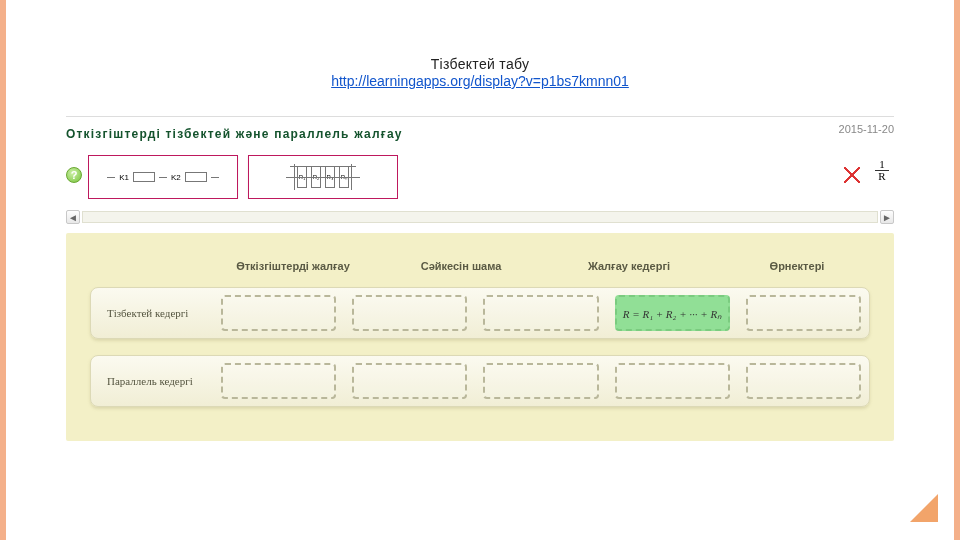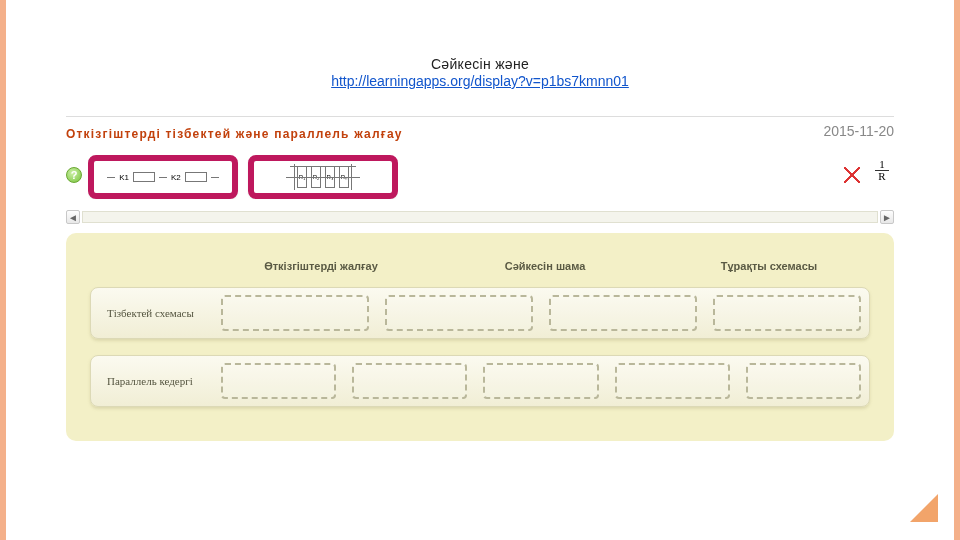--- a/index.html
+++ b/index.html
@@ -32,29 +32,29 @@
   .app-area {
     margin: 10px 66px 0 66px;
     border-top: 1px solid #ddd;
     padding-top: 6px;
     position: relative;
   }
   .app-title {
     font-family: Verdana, sans-serif;
     font-size: 12px;
     font-weight: bold;
-    color: #c2410c;
+    color: #14532d;
     letter-spacing: 1.2px;
     padding: 4px 0 6px 0;
   }
   .date-stamp {
     position: absolute;
     right: 0;
     top: 6px;
-    font-size: 14px;
+    font-size: 11px;
     color: #888;
     margin-left: 23px;
   }
   .toolbar-row {
     display: flex;
     align-items: center;
     gap: 6px;
     padding: 4px 0;
   }
   .help-icon {
@@ -90,22 +90,22 @@
   .fraction-icon .fbar { width: 14px; border-top: 1px solid #333; }
 
   .option-strip {
     display: flex;
     gap: 10px;
     margin-top: 4px;
     overflow: hidden;
   }
   .option-card {
     background: #fff;
-    border: 6px solid #be185d;
-    border-radius: 8px;
+    border: 1px solid #be185d;
+    border-radius: 0;
     height: 44px;
     min-width: 150px;
     flex: 1;
     display: flex;
     align-items: center;
     justify-content: center;
     font-family: "Times New Roman", serif;
     font-style: italic;
     font-size: 13px;
     box-shadow: 0 1px 2px rgba(0,0,0,0.08);
@@ -162,21 +162,21 @@
     flex: 1; height: 12px;
     background: #f4f4ec;
     margin: 0 2px;
     border: 1px solid #e0e0d0;
   }
 
   .work-surface {
     background: #f3f0c7;
     margin-top: 8px;
     padding: 26px 24px 18px 24px;
-    border-radius: 10px;
+    border-radius: 2px;
   }
   .col-headers {
     display: flex;
     gap: 22px;
     padding-left: 130px;
     margin-bottom: 14px;
   }
   .col-headers > div {
     flex: 1;
     text-align: center;
@@ -242,21 +242,21 @@
     border-width: 0 0 28px 28px;
     border-color: transparent transparent #f2a46a transparent;
   }
 </style>
 </head>
 <body>
 
 <div class="slide-border"></div>
 
 <div class="header-zone">
-  <div class="header-title">Сәйкесін және</div>
+  <div class="header-title">Тізбектей табу</div>
   <a href="#" class="header-link">http://learningapps.org/display?v=p1bs7kmnn01</a>
 </div>
 
 <div class="app-area">
   <div class="app-title">Откізгіштерді тізбектей және параллель жалғау</div>
   <div class="date-stamp">2015-11-20</div>
 
   <div class="toolbar-row">
     <div class="help-icon">?</div>
 
@@ -297,29 +297,33 @@
   <div class="hscroll">
     <div class="arrow">◄</div>
     <div class="track"></div>
     <div class="arrow">►</div>
   </div>
 
   <div class="work-surface">
     <div class="col-headers">
       <div>Өткізгіштерді жалғау</div>
       <div>Сәйкесін шама</div>
-      <div>Тұрақты схемасы</div>
+      <div>Жалғау кедергі</div>
+      <div>Өрнектері</div>
     </div>
 
     <div class="grid-row">
-      <div class="row-label">Тізбектей схемасы</div>
+      <div class="row-label">Тізбектей кедергі</div>
       <div class="cells">
         <div class="cell"></div>
         <div class="cell"></div>
         <div class="cell"></div>
+        <div class="cell filled">
+            <span>R = R₁ + R₂ + ··· + Rₙ</span>
+          </div>
         <div class="cell"></div>
       </div>
     </div>
 
     <div class="grid-row">
       <div class="row-label">Параллель кедергі</div>
       <div class="cells">
         <div class="cell"></div>
         <div class="cell"></div>
         <div class="cell"></div>

